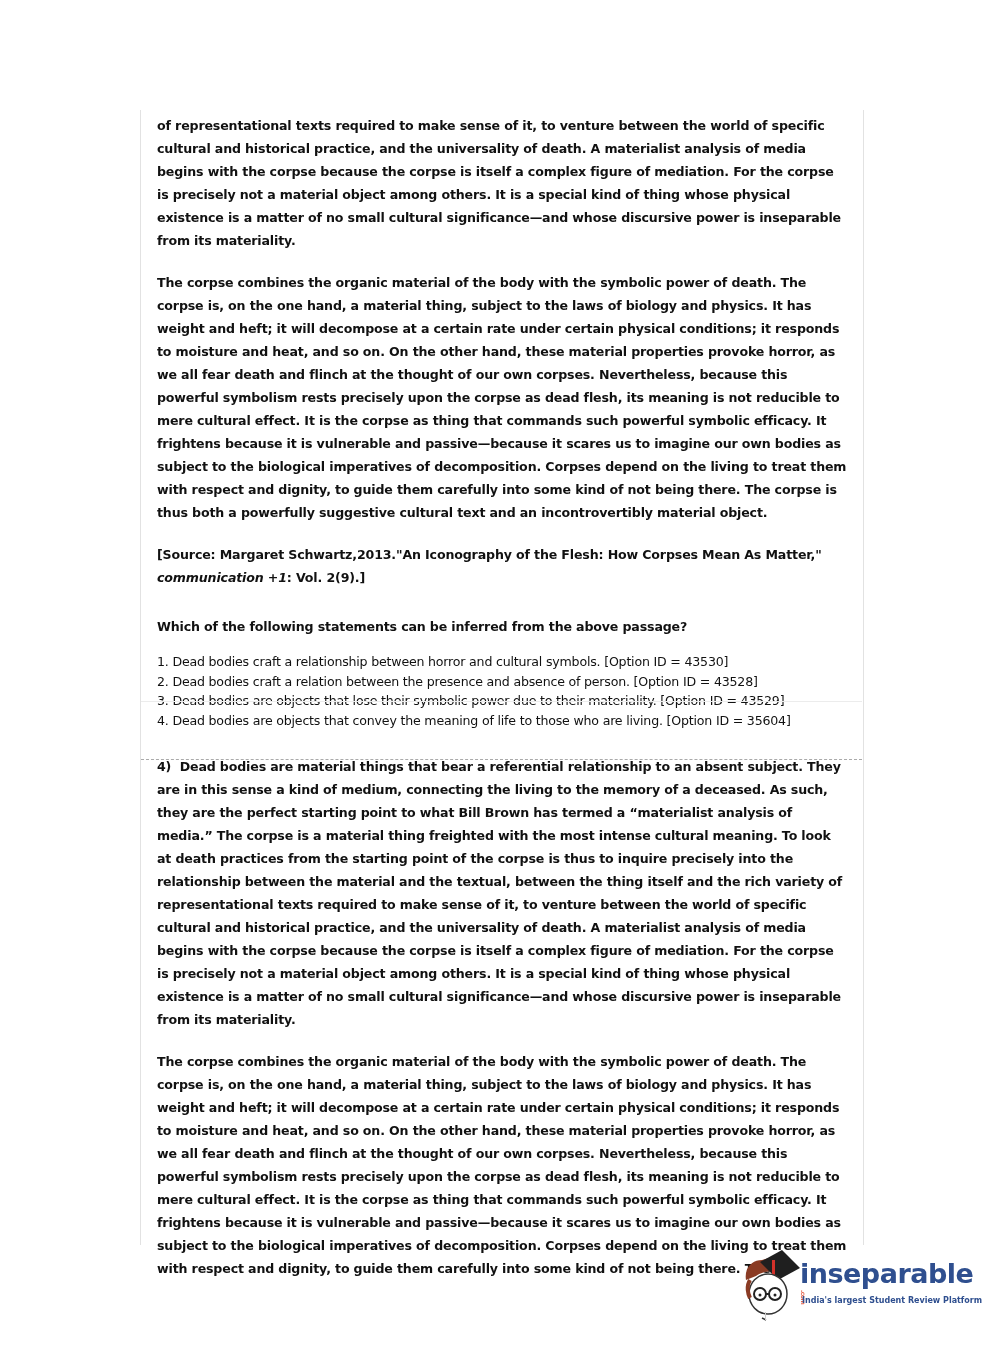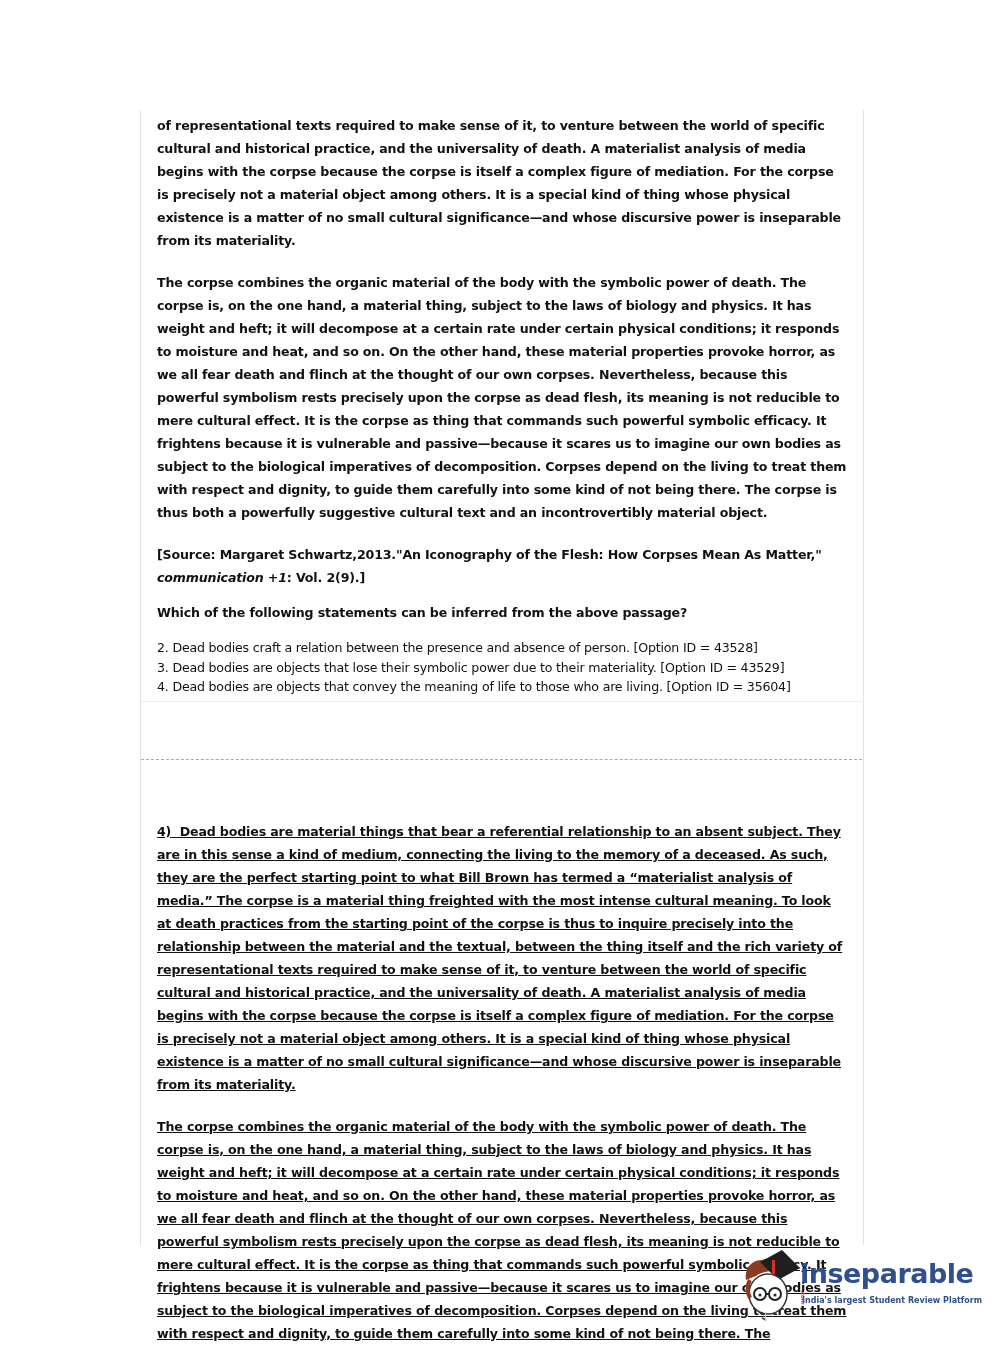--- a/index.html
+++ b/index.html
@@ -28,36 +28,37 @@
 
 <div class="page-frame"></div>
 
 <div class="block" style="top:114px;">
   <p class="para">of representational texts required to make sense of it, to venture between the world of specific cultural and historical practice, and the universality of death. A materialist analysis of media begins with the corpse because the corpse is itself a complex figure of mediation. For the corpse is precisely not a material object among others. It is a special kind of thing whose physical existence is a matter of no small cultural significance—and whose discursive power is inseparable from its materiality.</p>
   <p class="para" style="margin-top:19px;">The corpse combines the organic material of the body with the symbolic power of death. The corpse is, on the one hand, a material thing, subject to the laws of biology and physics. It has weight and heft; it will decompose at a certain rate under certain physical conditions; it responds to moisture and heat, and so on. On the other hand, these material properties provoke horror, as we all fear death and flinch at the thought of our own corpses. Nevertheless, because this powerful symbolism rests precisely upon the corpse as dead flesh, its meaning is not reducible to mere cultural effect. It is the corpse as thing that commands such powerful symbolic efficacy. It frightens because it is vulnerable and passive—because it scares us to imagine our own bodies as subject to the biological imperatives of decomposition. Corpses depend on the living to treat them with respect and dignity, to guide them carefully into some kind of not being there. The corpse is thus both a powerfully suggestive cultural text and an incontrovertibly material object.</p>
   <p class="para" style="margin-top:19px;">
     <span>[Source: Margaret Schwartz,2013."An Iconography of the Flesh: How Corpses Mean As Matter,"</span><br>
     <span class="italic">communication +1</span><span>: Vol. 2(9).]</span>
   </p>
-  <p class="para" style="margin-top:12px;">Which of the following statements can be inferred from the above passage?</p>
+  <p class="para" style="margin-top:26px;">Which of the following statements can be inferred from the above passage?</p>
   <ul class="options plain" style="margin-top:14px;">
+    <li>1. Dead bodies craft a relationship between horror and cultural symbols. [Option ID = 43530]</li>
     <li>2. Dead bodies craft a relation between the presence and absence of person. [Option ID = 43528]</li>
     <li>3. Dead bodies are objects that lose their symbolic power due to their materiality. [Option ID = 43529]</li>
     <li>4. Dead bodies are objects that convey the meaning of life to those who are living. [Option ID = 35604]</li>
   </ul>
 </div>
 
 <div class="solid-sep"></div>
 
 <div class="block" style="top:707px;">
 </div>
 
 <div class="dash-sep"></div>
 
-<div class="block" style="top:820px;text-decoration:underline;">
+<div class="block" style="top:755px;">
   <p class="para"><span>4)</span>&nbsp; <span>Dead bodies are material things that bear a referential relationship to an absent subject. They are in this sense a kind of medium, connecting the living to the memory of a deceased. As such, they are the perfect starting point to what Bill Brown has termed a “materialist analysis of media.” The corpse is a material thing freighted with the most intense cultural meaning. To look at death practices from the starting point of the corpse is thus to inquire precisely into the relationship between the material and the textual, between the thing itself and the rich variety of representational texts required to make sense of it, to venture between the world of specific cultural and historical practice, and the universality of death. A materialist analysis of media begins with the corpse because the corpse is itself a complex figure of mediation. For the corpse is precisely not a material object among others. It is a special kind of thing whose physical existence is a matter of no small cultural significance—and whose discursive power is inseparable from its materiality.</span></p>
   <p class="para" style="margin-top:19px;">The corpse combines the organic material of the body with the symbolic power of death. The corpse is, on the one hand, a material thing, subject to the laws of biology and physics. It has weight and heft; it will decompose at a certain rate under certain physical conditions; it responds to moisture and heat, and so on. On the other hand, these material properties provoke horror, as we all fear death and flinch at the thought of our own corpses. Nevertheless, because this powerful symbolism rests precisely upon the corpse as dead flesh, its meaning is not reducible to mere cultural effect. It is the corpse as thing that commands such powerful symbolic efficacy. It frightens because it is vulnerable and passive—because it scares us to imagine our own bodies as subject to the biological imperatives of decomposition. Corpses depend on the living to treat them with respect and dignity, to guide them carefully into some kind of not being there. The</p>
 </div>
 
 <div class="logo">
   <svg width="62" height="72" viewBox="0 0 62 72" style="position:absolute;left:0;top:0;">
     <path d="M4 30 C2 18 10 10 20 10 C28 6 36 10 38 16 L34 22 C28 20 20 22 14 26 Z" fill="#8a3b24"></path>
     <path d="M18 12 L40 0 L58 18 L36 30 Z" fill="#1f1f1f"></path>
     <rect x="30" y="10" width="3" height="16" fill="#d3312a"></rect>
     <ellipse cx="26" cy="44" rx="19" ry="20" fill="#ffffff" stroke="#333" stroke-width="1.5"></ellipse>

